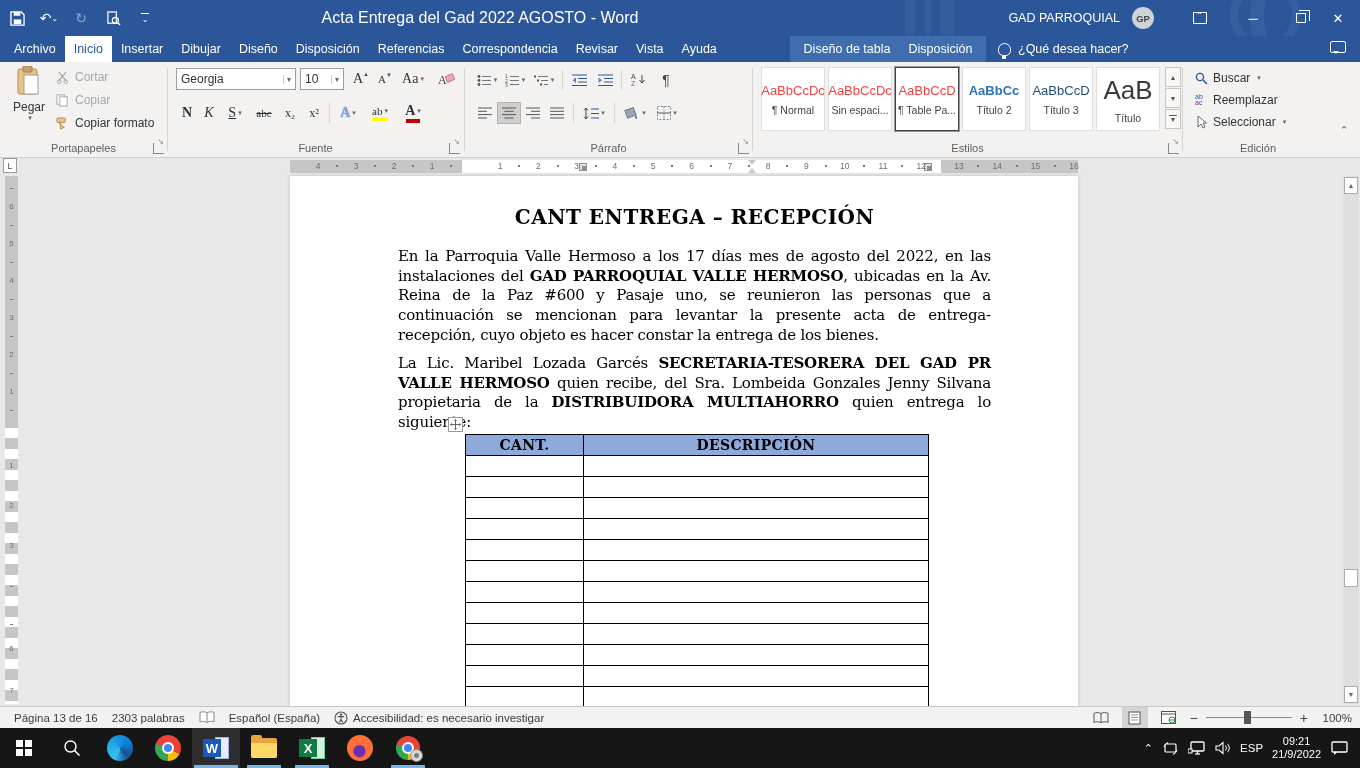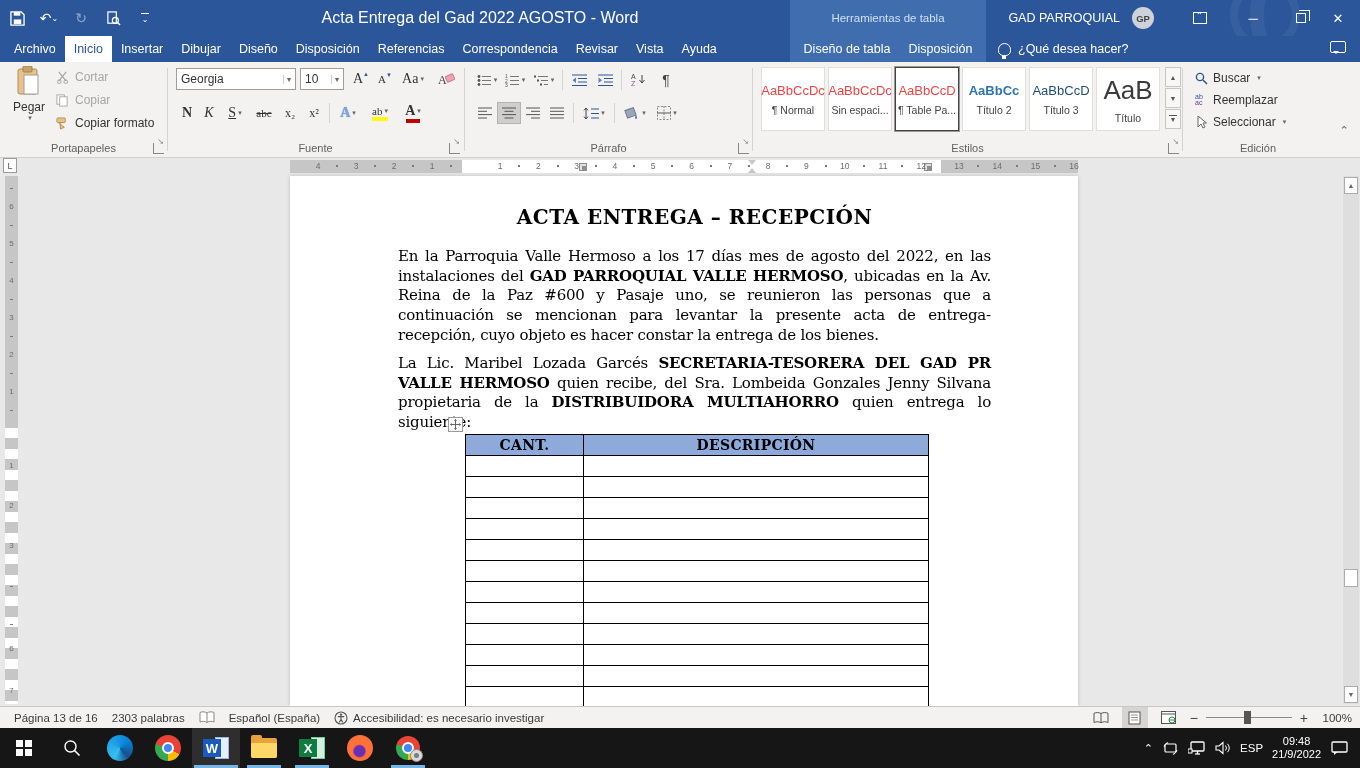--- a/index.html
+++ b/index.html
@@ -165,21 +165,20 @@
             <line x1="12.3" y1="12.3" x2="15" y2="15" stroke="#fff" stroke-width="1.5"></line>
           </svg>
       </span>
       <span class="qat-btn" style="flex-direction:column; gap:1px;">
           <span style="width:8px;height:1px;background:#fff;"></span>
           <span class="caret">⌄</span>
         </span>
     </div>
 
     <div id="title-text">Acta Entrega del Gad 2022 AGOSTO  -  Word</div>
-    <div id="ctx-header">Herramientas de tabla</div>
     <div id="account-name">GAD PARROQUIAL</div>
     <div id="avatar">GP</div>
 
     <div class="cap-btn" style="left:1183px;">
         <span class="ribbonopt-box"></span>
       </div>
     <div class="cap-btn" style="left:1236px;">─</div>
     <div class="cap-btn" style="left:1284px;">
         <span class="restore-box"></span>
       </div>
@@ -620,21 +619,21 @@
           <span class="vnum" style="top: 325px;">2</span>
           <span class="vnum" style="top: 365px;">3</span>
           <span class="vnum" style="top: 468px;">6</span>
           <span class="vnum" style="top: 510px;">7</span>
           <span class="vdash" style="top: 410px;"></span>
           <span class="vdash" style="top: 448px;"></span>
         </div>
     </div>
 
     <div id="page">
-      <div id="doc-h2" class="doc-serif">ACTA ENTREGA – RECEPCIÓN</div>
+      <div id="doc-h2" class="doc-serif">CANT ENTREGA – RECEPCIÓN</div>
       <div id="para1" class="para doc-serif"><span>En la Parroquia Valle Hermoso a los 17 días mes de agosto del 2022, en las instalaciones del </span><span class="b">GAD PARROQUIAL VALLE HERMOSO</span><span>, ubicadas en la Av. Reina de la Paz #600 y Pasaje uno, se reunieron las personas que a continuación se mencionan para levantar la presente acta de entrega-recepción, cuyo objeto es hacer constar la entrega de los bienes.</span></div>
       <div id="para2" class="para doc-serif"><span>La Lic. Maribel Lozada Garcés </span><span class="b">SECRETARIA-TESORERA DEL GAD PR VALLE HERMOSO</span><span> quien recibe, del Sra. Lombeida Gonzales Jenny Silvana propietaria de la </span><span class="b">DISTRIBUIDORA MULTIAHORRO</span><span> quien entrega lo siguiente:</span></div>
       <div id="tbl-handle">
         <svg width="11" height="11" viewBox="0 0 11 11">
             <g stroke="#666">
               <line x1="5.5" y1="0.5" x2="5.5" y2="10.5"></line>
               <line x1="0.5" y1="5.5" x2="10.5" y2="5.5"></line>
             </g>
             <g fill="#666">
               <path d="M5.5 0 L4 2 h3 z"></path>
@@ -842,21 +841,21 @@
       </span>
       <span class="tray-item">
         <svg width="16" height="14" viewBox="0 0 16 14">
             <path d="M1 5 h3 l4 -3.5 v11 l-4 -3.5 h-3 z" fill="none" stroke="#fff" stroke-width="1.1"></path>
             <path d="M10.5 4.5 a4 4 0 0 1 0 5" fill="none" stroke="#fff"></path>
             <path d="M12.5 2.8 a6.5 6.5 0 0 1 0 8.4" fill="none" stroke="#fff"></path>
           </svg>
       </span>
       <span class="tray-item" style="font-size:11.5px;">ESP</span>
       <span id="clock">
-        <span style="display:block;">09:48</span>
+        <span style="display:block;">09:21</span>
         <span style="display:block;">21/9/2022</span>
       </span>
       <span class="tray-item" style="margin-right:12px;">
         <svg width="17" height="15" viewBox="0 0 17 15">
             <rect x="1" y="1" width="15" height="10" rx="1" fill="none" stroke="#fff" stroke-width="1.3"></rect>
             <path d="M3 11 v3 l3.5 -3 z" fill="#fff"></path>
           </svg>
       </span>
     </div>
   </div>

